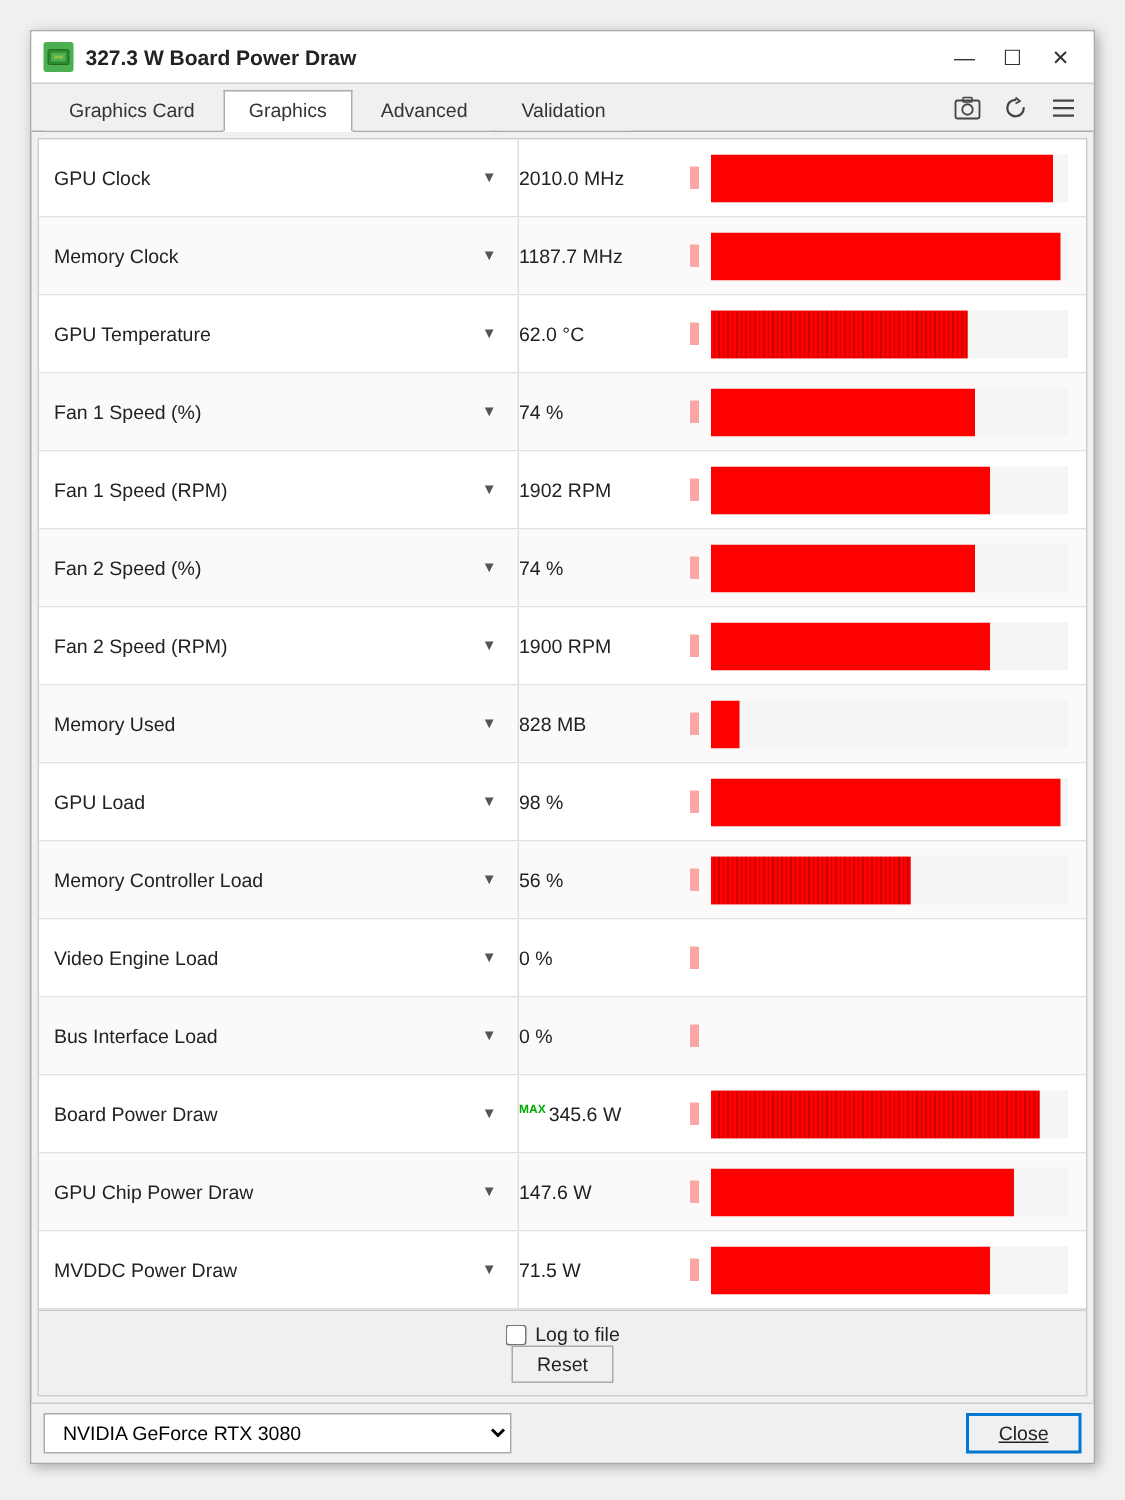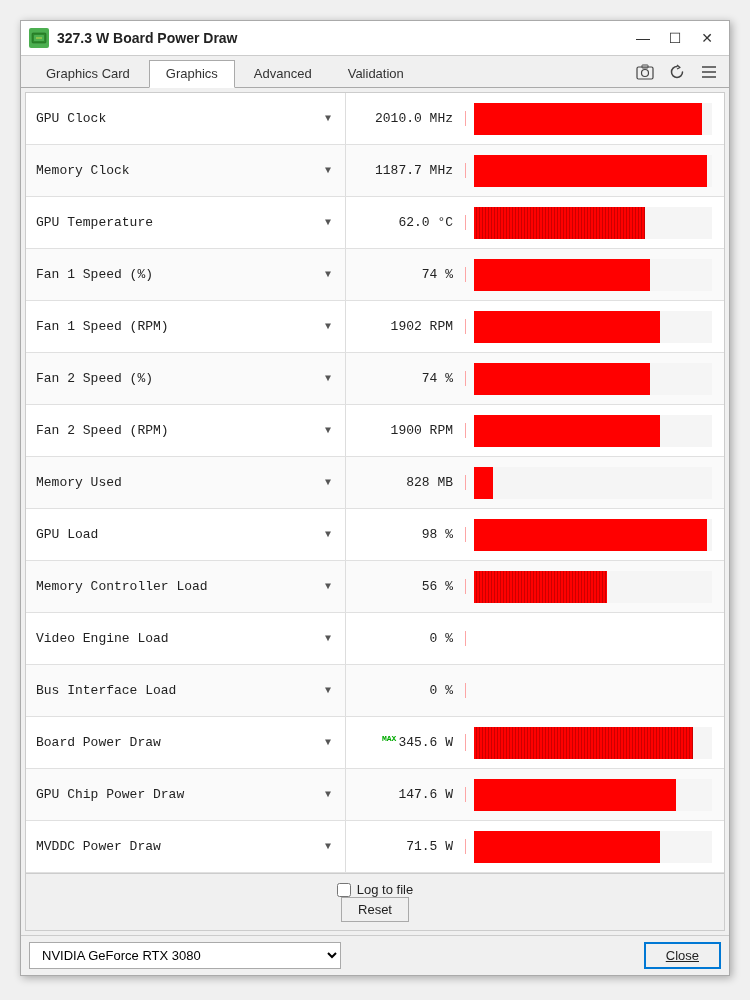--- a/index.html
+++ b/index.html
@@ -113,21 +113,20 @@
       background: #fff;
       border: 1px solid #ccc;
       margin: 4px;
       display: flex;
       flex-direction: column;
     }
     .sensors-list {
       flex: 1;
       overflow-y: auto;
       max-height: 820px;
-      font-family: Liberation Mono, monospace;
     }
     .sensor-row {
       display: flex;
       align-items: center;
       border-bottom: 1px solid #e0e0e0;
       height: 52px;
     }
     .sensor-row:nth-child(even) { background: #fafafa; }
     .sensor-row:nth-child(odd) { background: #fff; }
     .sensor-name {
@@ -143,25 +142,24 @@
       font-size: 13px;
       color: #222;
     }
     .dropdown-arrow {
       font-size: 10px;
       color: #555;
       margin-right: 4px;
     }
     .sensor-value {
       flex: 0 0 120px;
-      text-align: right;
       padding-right: 12px;
       font-size: 13px;
       color: #222;
-      border-right: 1px solid #fca5a5;
+      border-right: 6px solid #fca5a5;
     }
     .sensor-bar-area {
       flex: 1;
       padding: 8px 12px 8px 8px;
       height: 100%;
       display: flex;
       align-items: center;
       position: relative;
     }
     .bar-container {

